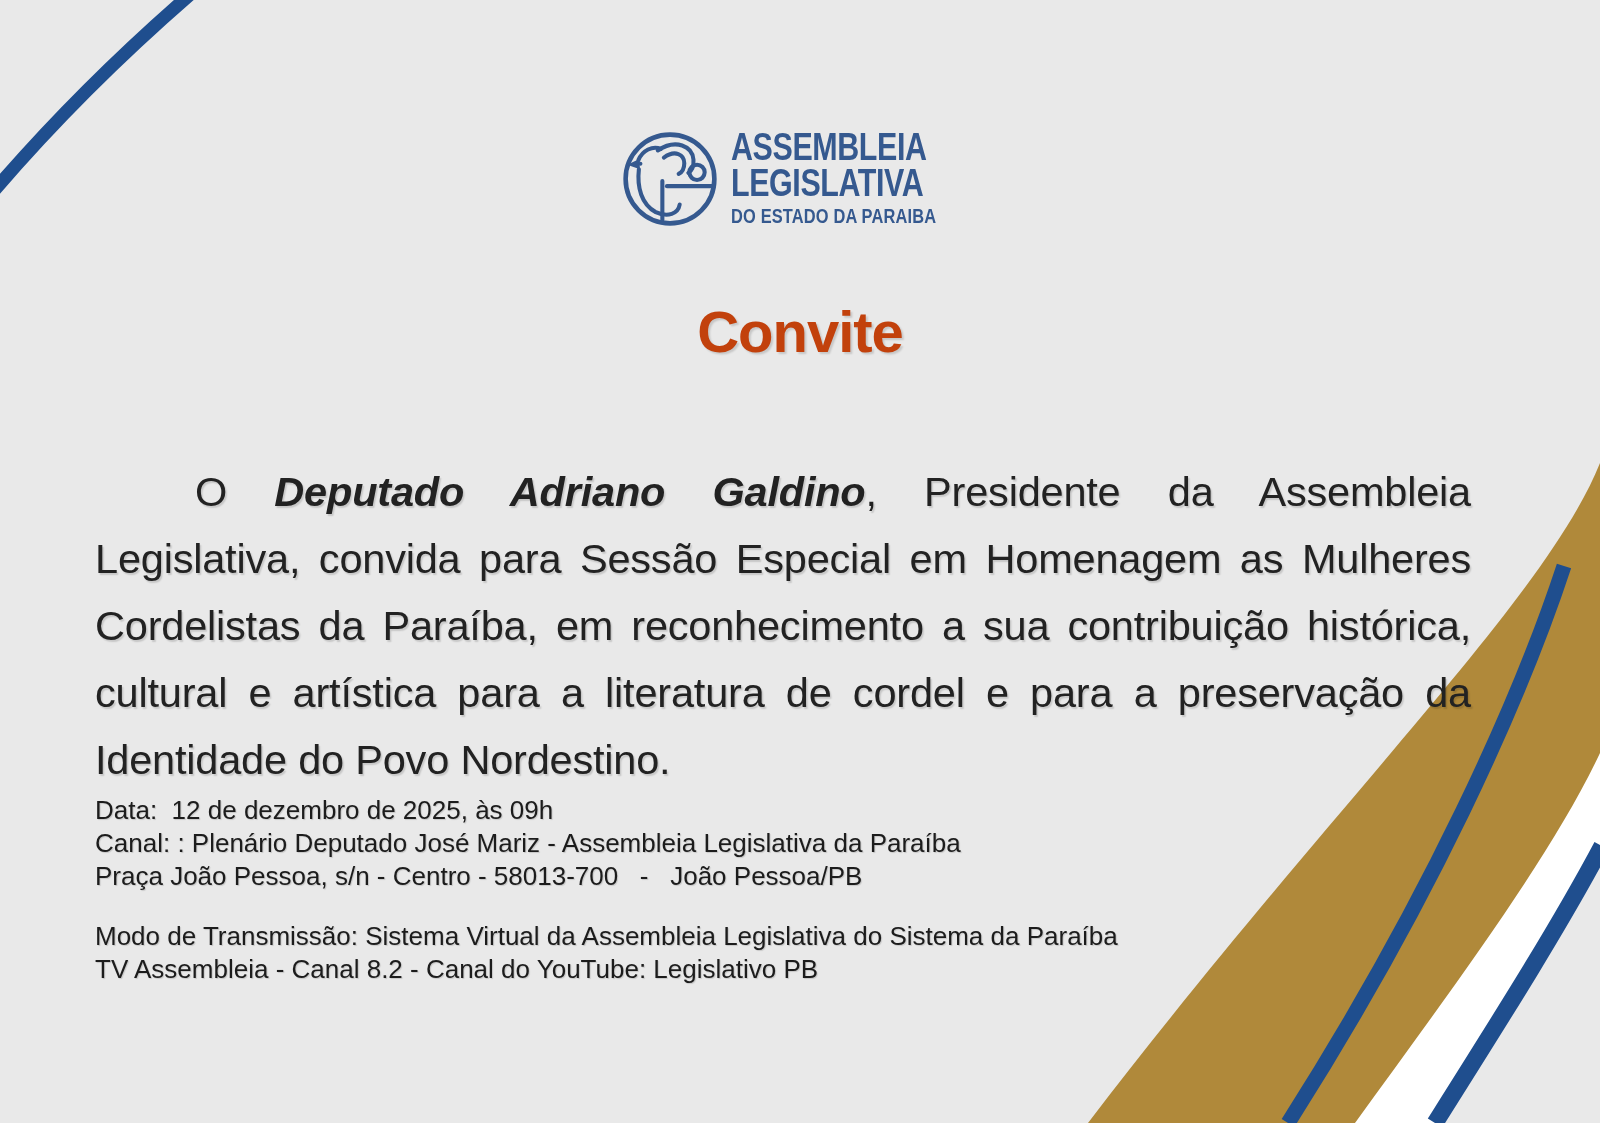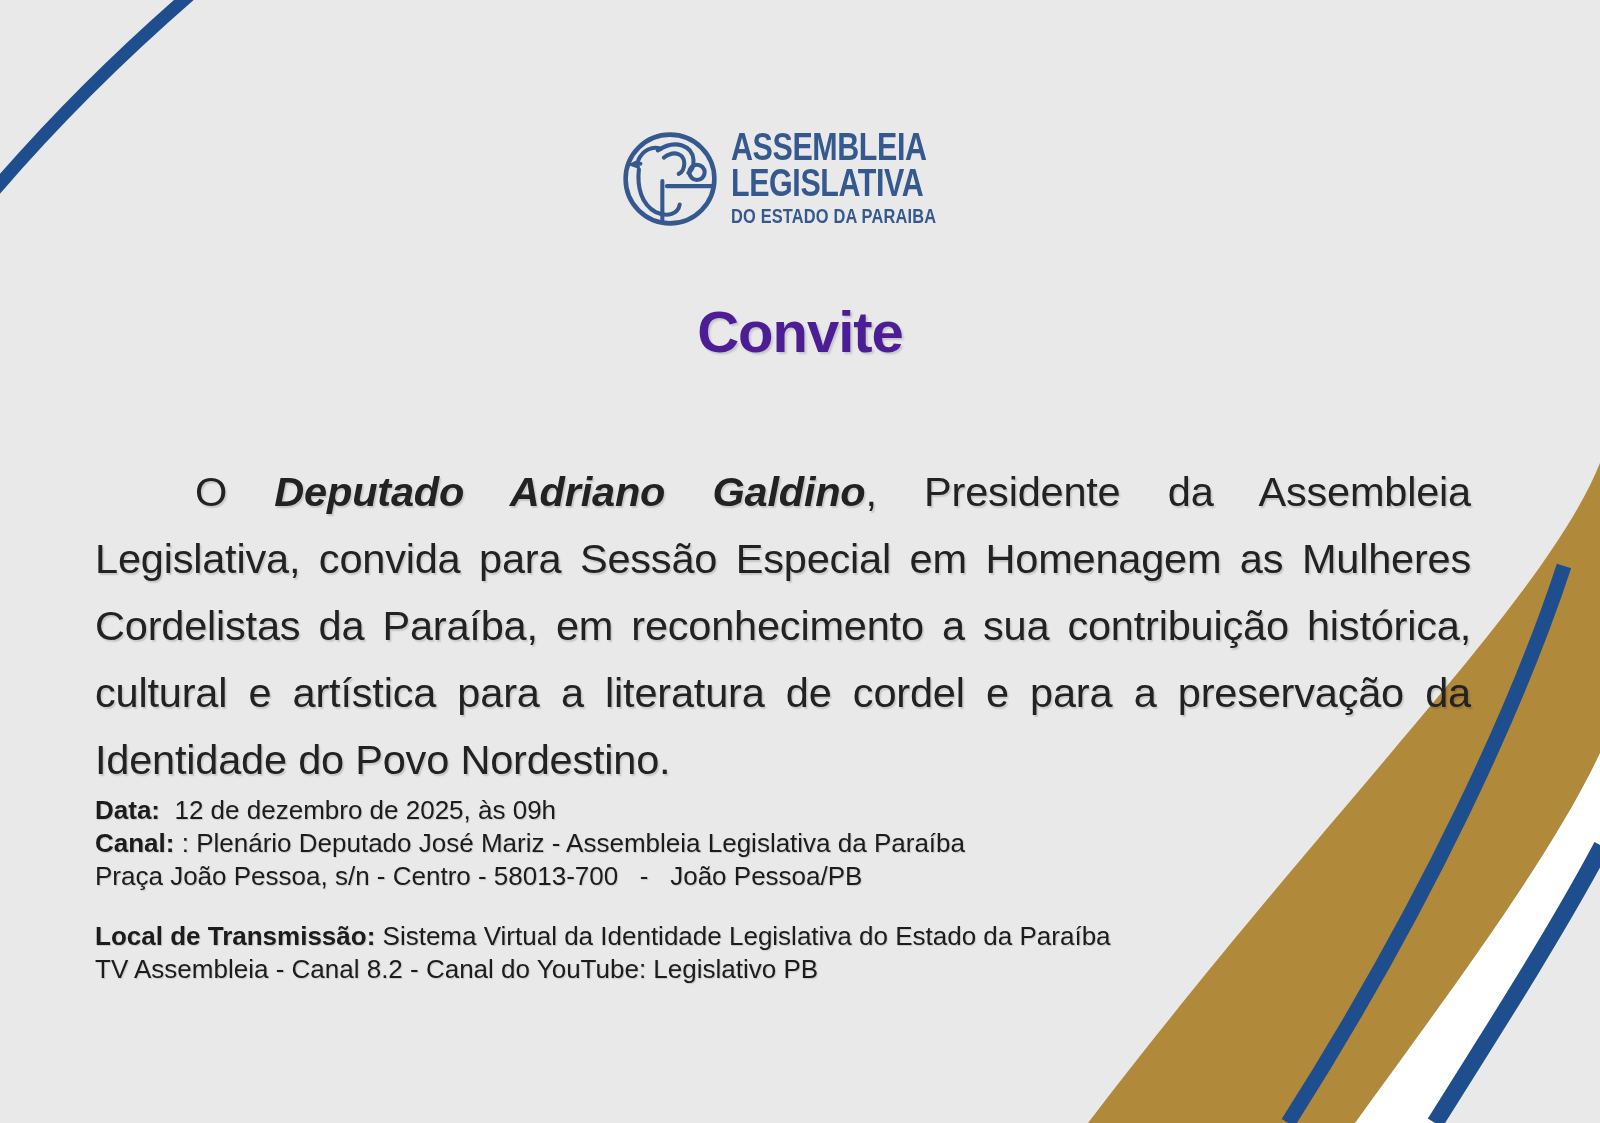--- a/index.html
+++ b/index.html
@@ -30,41 +30,41 @@
     font-weight:700;font-size:20px;line-height:26px;margin-top:2px;
     letter-spacing:0.2px;color:#35598f;
     transform:scaleX(0.82);transform-origin:left center;
     white-space:nowrap;
   }
 
   
   .title{
     position:absolute;top:298px;left:0;width:100%;
     text-align:center;
-    font-size:58px;font-weight:700;letter-spacing:-1px;color:#4c1d95;
+    font-size:58px;font-weight:700;letter-spacing:-1px;color:#c2410c;
     text-shadow:2px 2px 2px rgba(0,0,0,0.15);
   }
 
   
   .invite-text{
     position:absolute;top:416px;left:95px;width:1376px;
     font-size:41.5px;line-height:67px;letter-spacing:-0.2px;
     text-align:justify;text-indent:100px;color:#222222;
     text-shadow:1.5px 1.5px 1.5px rgba(0,0,0,0.15);
   }
   .invite-text .bi{font-weight:700;font-style:italic;margin-top:11px;}
 
   
   .details{
     position:absolute;top:794px;left:95px;width:1100px;
     font-size:26px;line-height:33px;color:#1c1c1c;
     text-shadow:1px 1px 1px rgba(0,0,0,0.15);
   }
   .detail-line{white-space:pre-wrap;}
-  .detail-label{font-weight:700;}
+  .detail-label{font-weight:400;}
   .details-block2{margin-top:27px;}
 </style>
 </head>
 <body>
 
 <svg class="decor" viewBox="0 0 1600 1123" aria-hidden="true">
 
   <path d="M 193,-8 Q 82,88 -8,193" fill="none" stroke-width="13" stroke="#1f4e8e"></path>
 
   <path d="M 1600,690 C 1490,810 1300,950 1145,1123 L 1437,1123 C 1505,1010 1560,920 1600,845 Z" fill="#ffffff"></path>
@@ -111,16 +111,16 @@
 
 <p class="invite-text"><span>O </span><span class="bi">Deputado Adriano Galdino</span><span>, Presidente da Assembleia Legislativa, convida para Sessão Especial em Homenagem as Mulheres Cordelistas da Paraíba, em reconhecimento a sua contribuição histórica, cultural e artística para a literatura de cordel e para a preservação da Identidade do Povo Nordestino.</span></p>
 
 <div class="details">
   <div class="details-block1">
     <div class="detail-line"><span class="detail-label">Data:</span><span class="detail-value">  12 de dezembro de 2025, às 09h</span></div>
     <div class="detail-line"><span class="detail-label">Canal:</span><span class="detail-value"> : Plenário Deputado José Mariz - Assembleia Legislativa da Paraíba</span></div>
     <div class="detail-line"><span class="detail-label"></span><span class="detail-value">Praça João Pessoa, s/n - Centro - 58013-700   -   João Pessoa/PB</span></div>
   </div>
   <div class="details-block2">
-    <div class="detail-line"><span class="detail-label">Local de Transmissão:</span><span class="detail-value"> Sistema Virtual da Identidade Legislativa do Estado da Paraíba</span></div>
+    <div class="detail-line"><span class="detail-label">Modo de Transmissão:</span><span class="detail-value"> Sistema Virtual da Assembleia Legislativa do Sistema da Paraíba</span></div>
     <div class="detail-line"><span class="detail-label"></span><span class="detail-value">TV Assembleia - Canal 8.2 - Canal do YouTube: Legislativo PB</span></div>
   </div>
 </div>
 
 </body></html>

